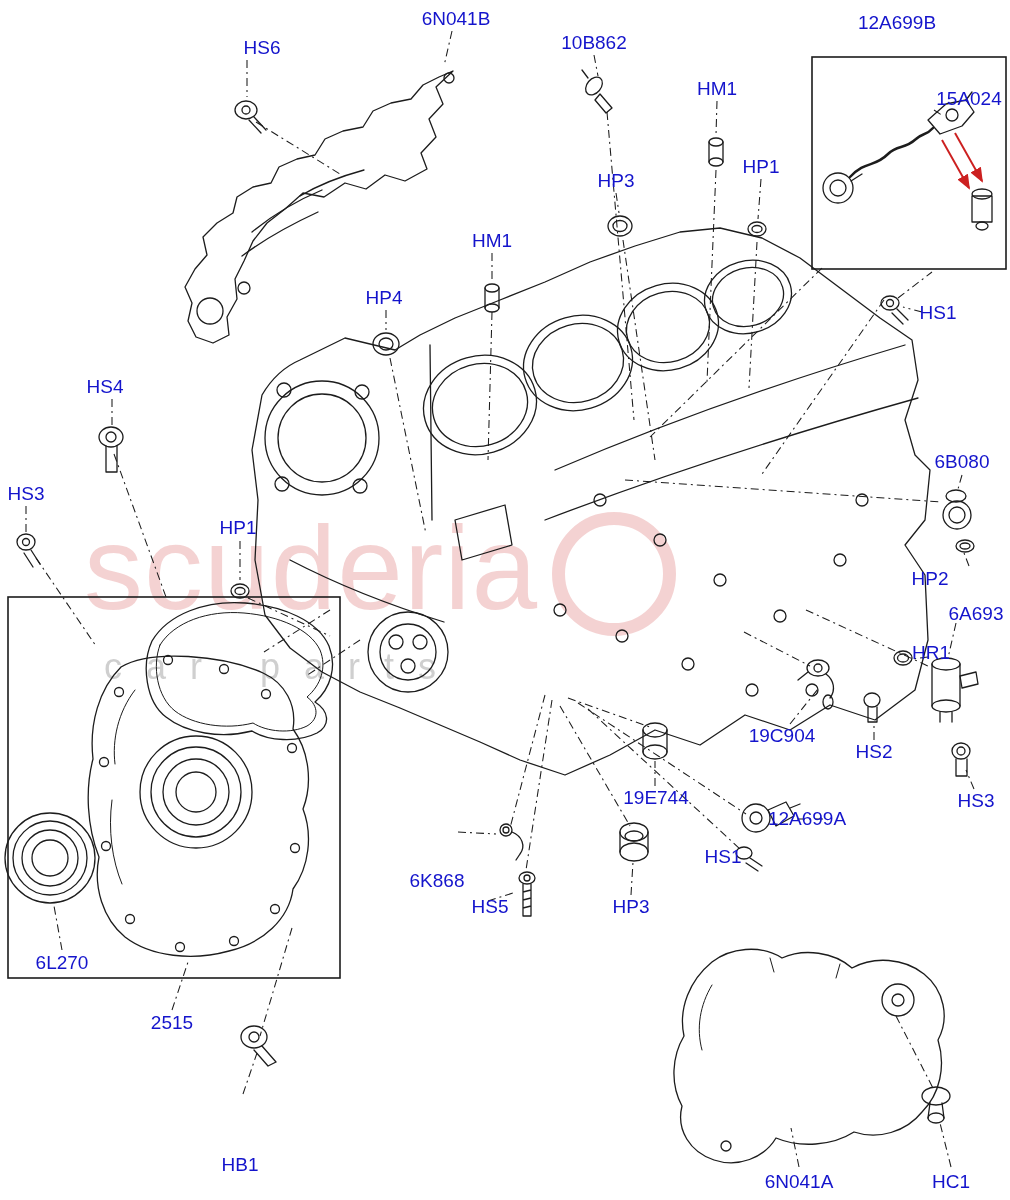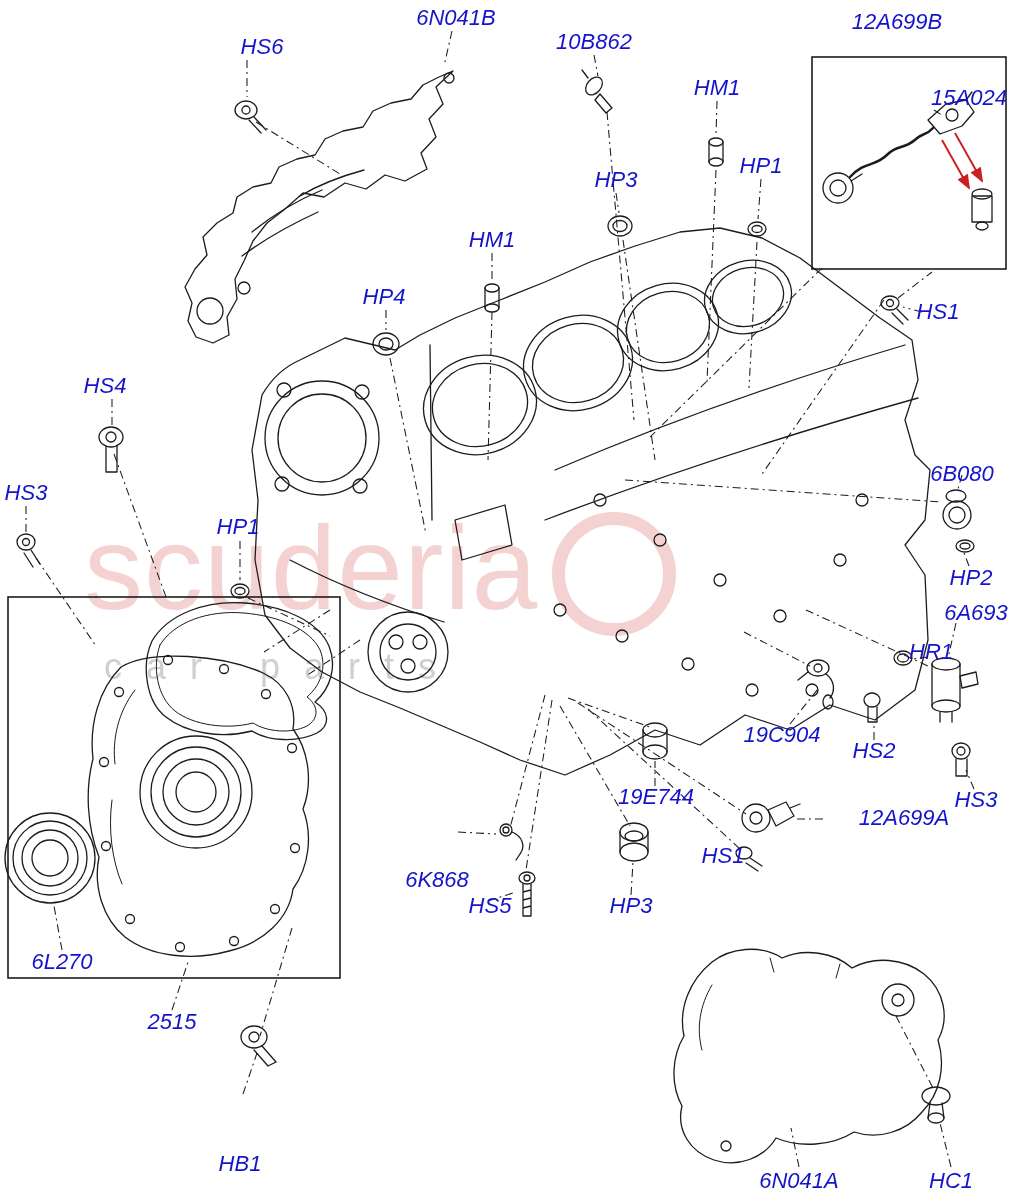--- a/index.html
+++ b/index.html
@@ -4,22 +4,22 @@
 <style>
   * { margin:0; padding:0; box-sizing:border-box; }
   html,body { background:#ffffff; }
   .stage {
     position:relative; width:1010px; height:1200px; background:#fff;
     overflow:hidden; font-family:"Liberation Sans", sans-serif;
   }
   
   .lbl {
     position:absolute; transform:translate(-50%,-50%);
-    color:var(--label-blue,#1414cc); font-size:22px; line-height:1;
-    white-space:nowrap; cursor:pointer; user-select:none;font-style:italic;
+    color:var(--label-blue,#1414cc); font-size:19px; line-height:1;
+    white-space:nowrap; cursor:pointer; user-select:none;
   }
   
   .wm-brand {
     position:absolute; left:84px; top:500px; font-size:118px; font-weight:normal;
     letter-spacing:1px; color:var(--watermark-red,rgba(204,51,51,.22));
   }
   .wm-ring {
     position:absolute; left:552px; top:512px; width:124px; height:124px;
     border:13px solid var(--watermark-red,rgba(204,51,51,.22)); border-radius:50%;
   }
@@ -387,29 +387,29 @@
   <div class="lbl" style="left:969px;top:98px">15A024</div>
   <div class="lbl" style="left:717px;top:88px">HM1</div>
   <div class="lbl" style="left:616px;top:180px">HP3</div>
   <div class="lbl" style="left:761px;top:166px">HP1</div>
   <div class="lbl" style="left:492px;top:240px">HM1</div>
   <div class="lbl" style="left:384px;top:297px">HP4</div>
   <div class="lbl" style="left:938px;top:312px">HS1</div>
   <div class="lbl" style="left:105px;top:386px">HS4</div>
   <div class="lbl" style="left:26px;top:493px">HS3</div>
   <div class="lbl" style="left:238px;top:527px">HP1</div>
-  <div class="lbl" style="left:962px;top:474px">6B080</div>
-  <div class="lbl" style="left:971px;top:578px">HP2</div>
+  <div class="lbl" style="left:962px;top:461px">6B080</div>
+  <div class="lbl" style="left:930px;top:578px">HP2</div>
   <div class="lbl" style="left:976px;top:613px">6A693</div>
   <div class="lbl" style="left:931px;top:652px">HR1</div>
   <div class="lbl" style="left:782px;top:735px">19C904</div>
   <div class="lbl" style="left:874px;top:751px">HS2</div>
   <div class="lbl" style="left:976px;top:800px">HS3</div>
   <div class="lbl" style="left:656px;top:797px">19E744</div>
-  <div class="lbl" style="left:904px;top:818px">12A699A</div>
+  <div class="lbl" style="left:807px;top:818px">12A699A</div>
   <div class="lbl" style="left:723px;top:856px">HS1</div>
   <div class="lbl" style="left:437px;top:880px">6K868</div>
   <div class="lbl" style="left:490px;top:906px">HS5</div>
   <div class="lbl" style="left:631px;top:906px">HP3</div>
   <div class="lbl" style="left:62px;top:962px">6L270</div>
   <div class="lbl" style="left:172px;top:1022px">2515</div>
   <div class="lbl" style="left:240px;top:1164px">HB1</div>
   <div class="lbl" style="left:799px;top:1181px">6N041A</div>
   <div class="lbl" style="left:951px;top:1181px">HC1</div>
 

